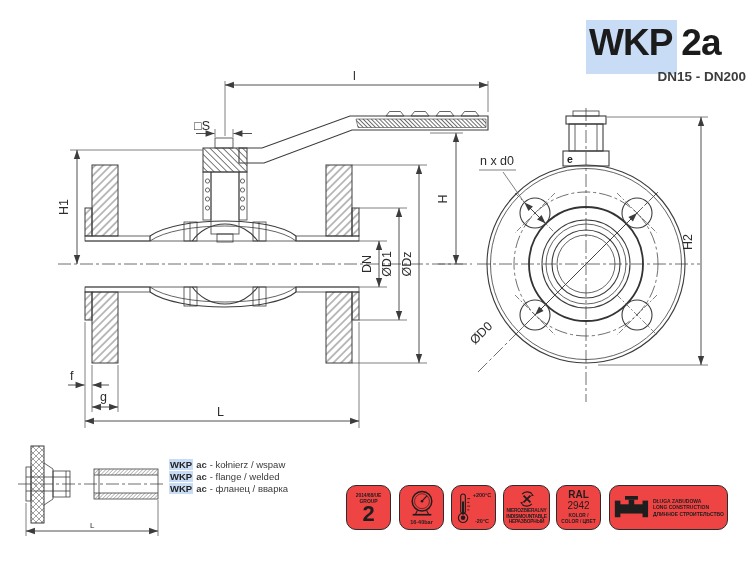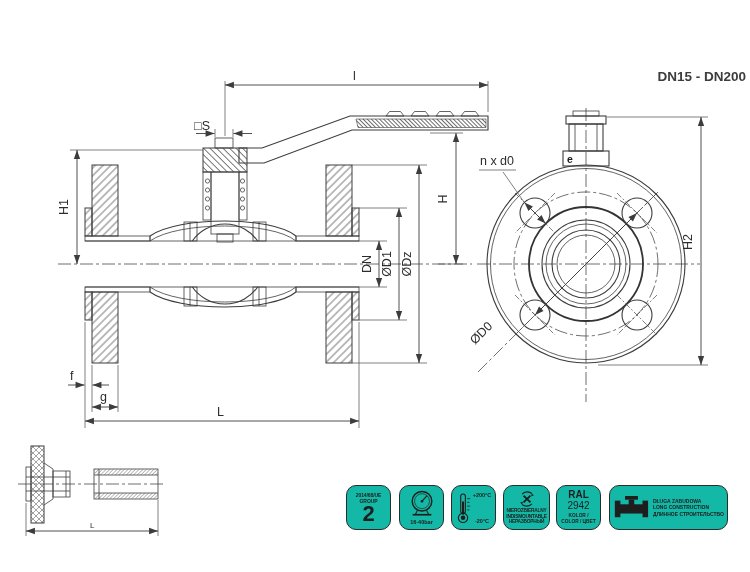--- a/index.html
+++ b/index.html
@@ -19,21 +19,21 @@
   
   .legend { position:absolute; left:169px; top:459px; z-index:3; font-size:9.5px; color:#3a3a3a; }
   .legend-row { line-height:12px; white-space:nowrap; }
   .legend-brand { background:var(--hl); font-weight:bold; color:#222; padding:0 1px; }
   .legend-code { font-weight:bold; margin-left:3px; }
   .legend-desc { margin-left:3px; }
 
   
   .badges { position:absolute; left:0; top:0; z-index:3; }
   .badge { position:absolute; top:485px; height:45px; border:1.6px solid #2c2c2c; border-radius:10px;
-           background:#14b8a6; display:flex; flex-direction:column; align-items:center; justify-content:center;
+           background:#ef4444; display:flex; flex-direction:column; align-items:center; justify-content:center;
            color:#1e1e1e; text-align:center; overflow:hidden; }
   .b1 { left:346px; width:45px; } .b2 { left:399px; width:45px; } .b3 { left:451px; width:45px; }
   .b4 { left:503px; width:47px; } .b5 { left:556px; width:45px; } .b6 { left:609px; width:119px; flex-direction:row; gap:3px; padding:0 3px; }
   .b-xs { font-size:5px; font-weight:bold; line-height:6px; letter-spacing:-0.1px; }
   .b-num { font-size:22px; font-weight:bold; line-height:20px; }
   .b-bar { font-size:5.5px; font-weight:bold; margin-top:1px; }
   .b3-inner { display:flex; flex-direction:row; align-items:center; gap:2px; }
   .b3-temps { display:flex; flex-direction:column; justify-content:space-between; height:32px; }
   .b3-temps div { font-size:5.5px; font-weight:bold; }
   .b4-lines div { font-size:4.8px; font-weight:bold; line-height:5.6px; letter-spacing:-0.2px; }
@@ -275,22 +275,28 @@
       <path class="ol2" d="M94,475 H158 M94,493 H158 M99,469 V499"></path>
     </g>
     <g>
       <path class="ext" d="M26,503 V536 M158,500 V536"></path>
       <line class="dim" x1="26" y1="531" x2="158" y2="531" marker-start="url(#arr)" marker-end="url(#arr)"></line>
       <text class="lbs" x="90" y="528">L</text>
     </g>
   </g>
 </svg>
 
+<div class="title-line"><span class="title-series">WKP</span><span class="title-variant">2a</span></div>
 <div class="title-range">DN15 - DN200</div>
 
+<div class="legend">
+  <div class="legend-row"><span class="legend-brand">WKP</span><span class="legend-code">ac</span><span class="legend-desc">- kołnierz / wspaw</span></div>
+  <div class="legend-row"><span class="legend-brand">WKP</span><span class="legend-code">ac</span><span class="legend-desc">- flange / welded</span></div>
+  <div class="legend-row"><span class="legend-brand">WKP</span><span class="legend-code">ac</span><span class="legend-desc">- фланец / вварка</span></div>
+</div>
 
 <div class="badges">
 
   <div class="badge b1">
     <div class="b-xs">2014/68/UE</div>
     <div class="b-xs">GROUP</div>
     <div class="b-num">2</div>
   </div>
 
   <div class="badge b2">

